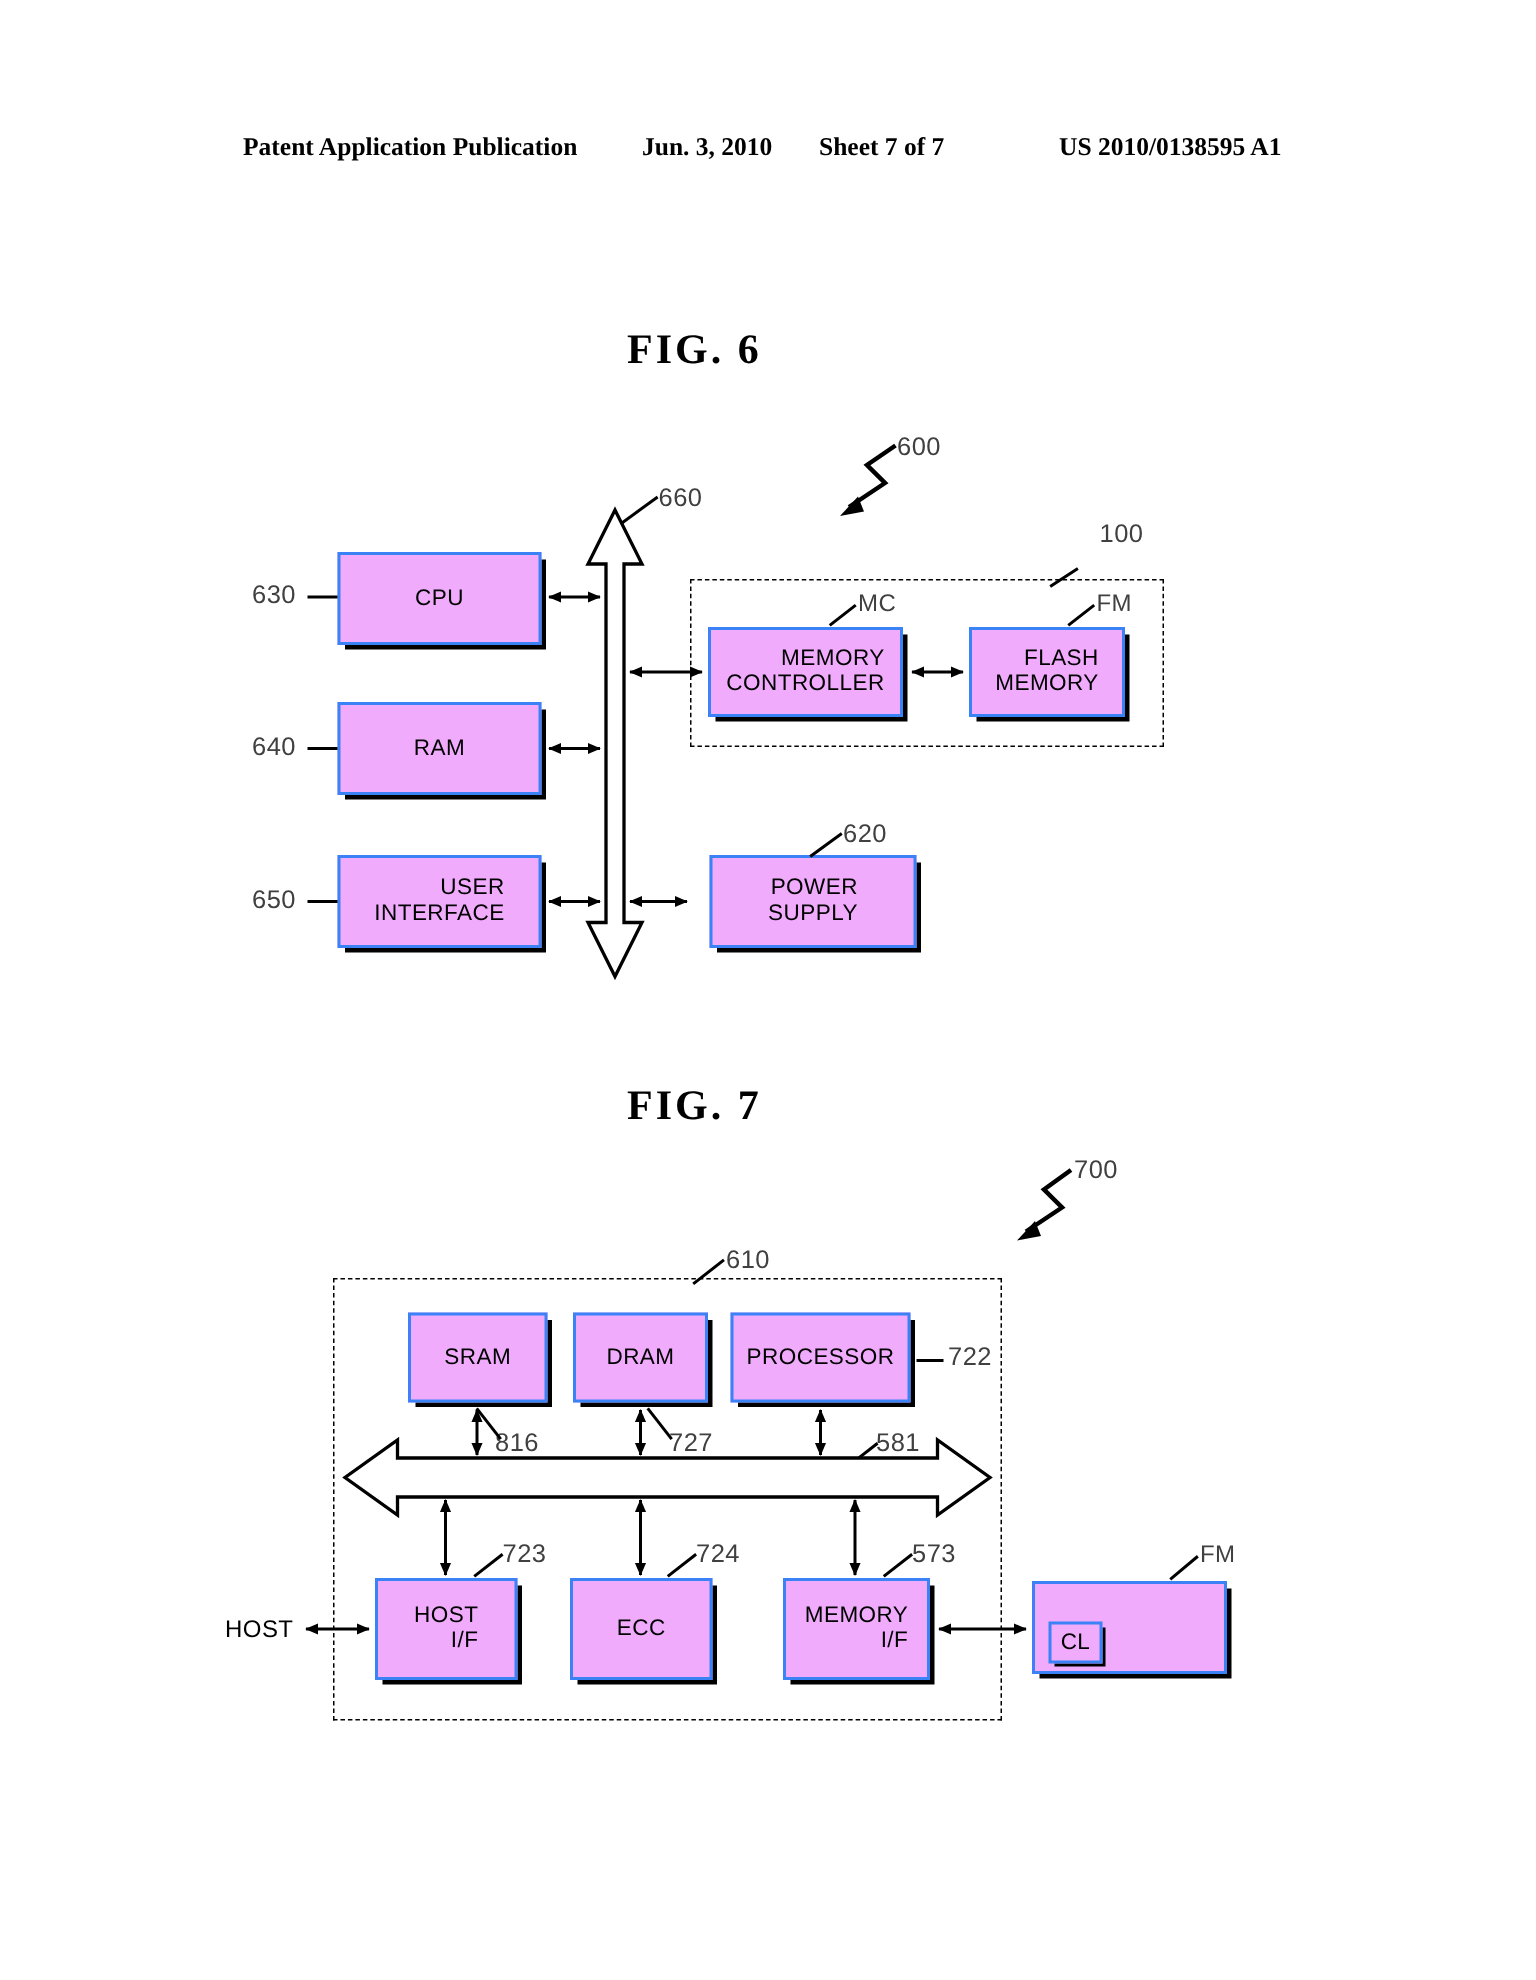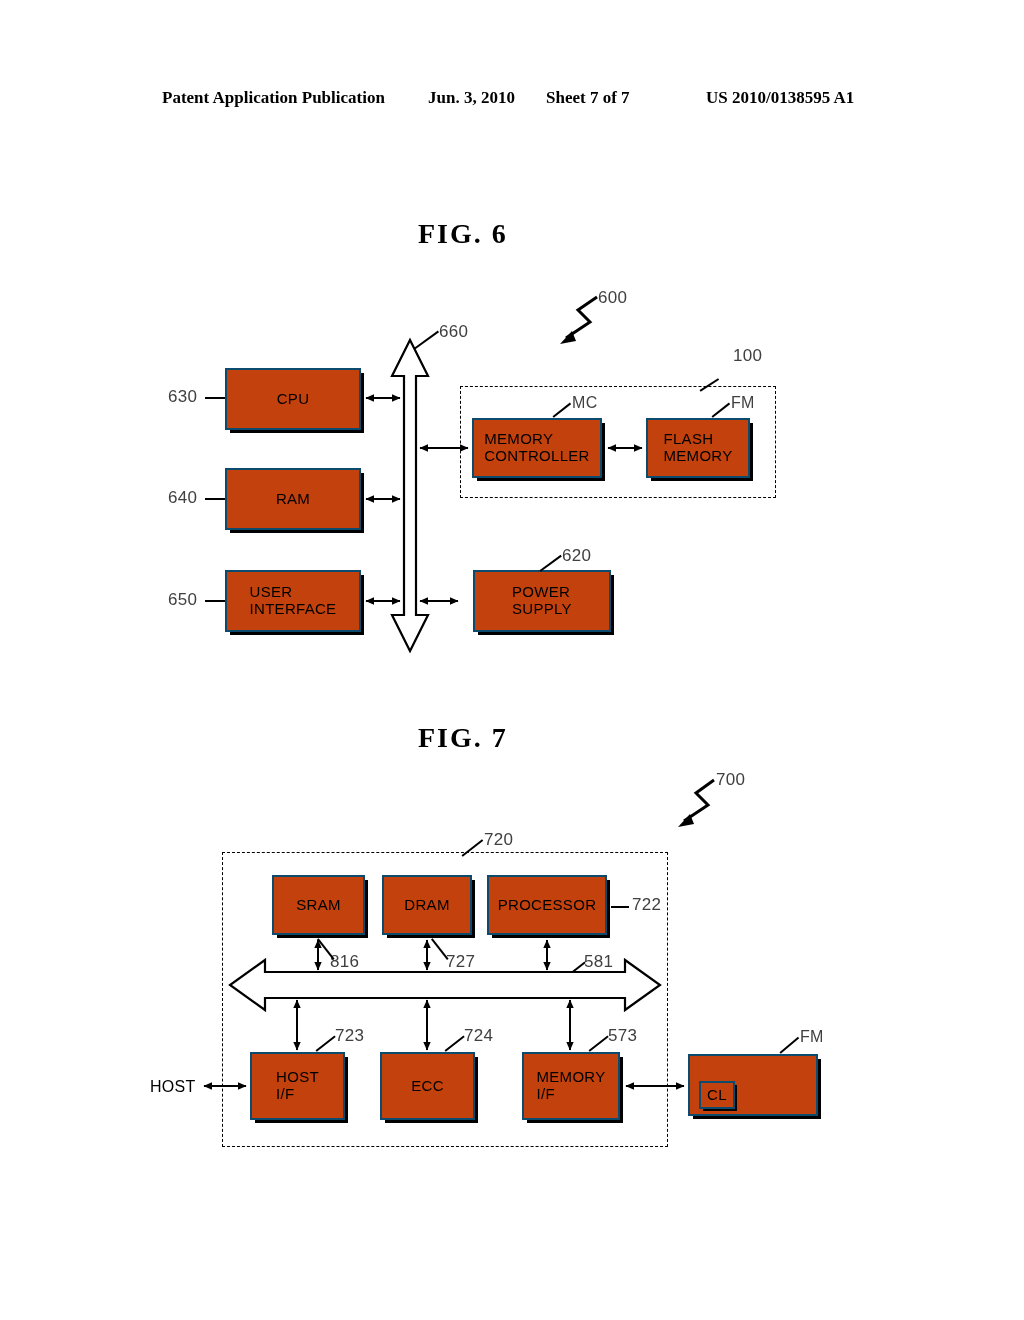--- a/index.html
+++ b/index.html
@@ -47,27 +47,27 @@
     letter-spacing: 2px;
     white-space: nowrap;
   }
   #fig6-title { left: 418px; top: 218px; }
   #fig7-title { left: 418px; top: 722px; }
 
   
   .box {
     position: absolute;
     box-sizing: border-box;
-    border: 2px solid #0c4a6e;
-    background: #c2410c;
+    border: 2px solid #3b82f6;
+    background: #f0abfc;
     box-shadow: 4px 4px 0 -1px #000;
     display: flex;
     align-items: center;
     justify-content: center;
-    text-align: left;
+    text-align: right;
     font-size: 15px;
     line-height: 1.12;
     color: #000;
     letter-spacing: 0.3px;
   }
   .box .lbl { display: block; }
 
   
   .dashed-box {
     position: absolute;
@@ -172,21 +172,21 @@
 <div class="ref" style="left:439px; top:322px;">660</div>
 <div class="leader-d" style="left:414px; top:348px; width:30px; transform:rotate(-36deg);"></div>
 
 <div class="ref" style="left:598px; top:288px;">600</div>
 
 <div class="fig-title" id="fig7-title">FIG.  7</div>
 
 <div class="ref" style="left:716px; top:770px;">700</div>
 
 <div class="dashed-box" style="left:222px; top:852px; width:446px; height:295px;"></div>
-<div class="ref" style="left:484px; top:830px;">720</div>
+<div class="ref" style="left:484px; top:830px;">610</div>
 <div class="leader-d" style="left:462px; top:855px; width:26px; transform:rotate(-38deg);"></div>
 
 <div class="box" style="left:272px; top:875px; width:93px; height:60px;">
   <span class="lbl">SRAM</span>
 </div>
 <div class="ref" style="left:330px; top:952px;">816</div>
 <div class="leader-d" style="left:318px; top:938px; width:26px; transform:rotate(52deg);"></div>
 
 <div class="box" style="left:382px; top:875px; width:90px; height:60px;">
   <span class="lbl">DRAM</span>

